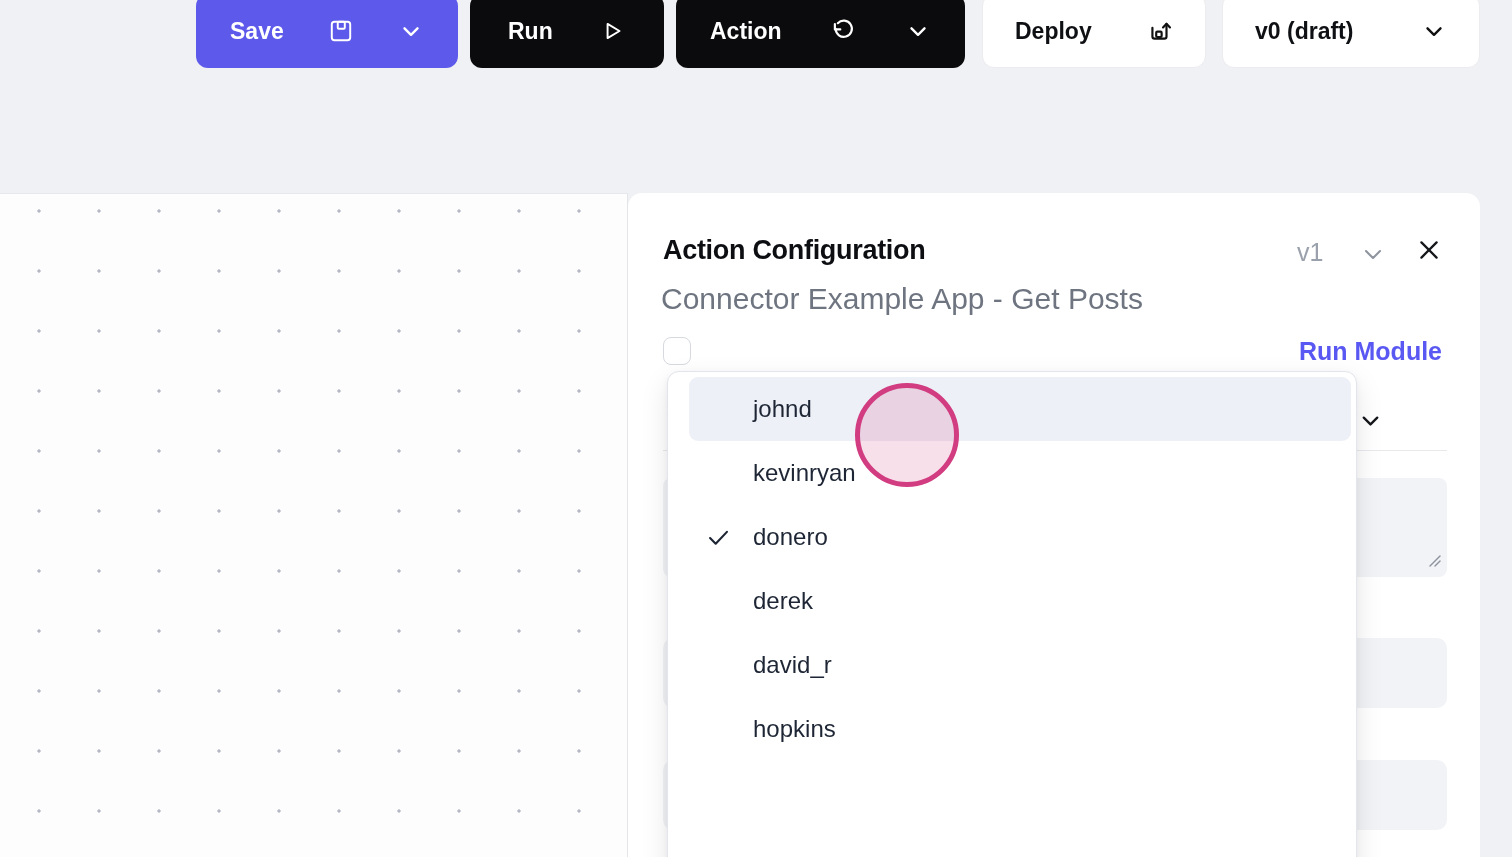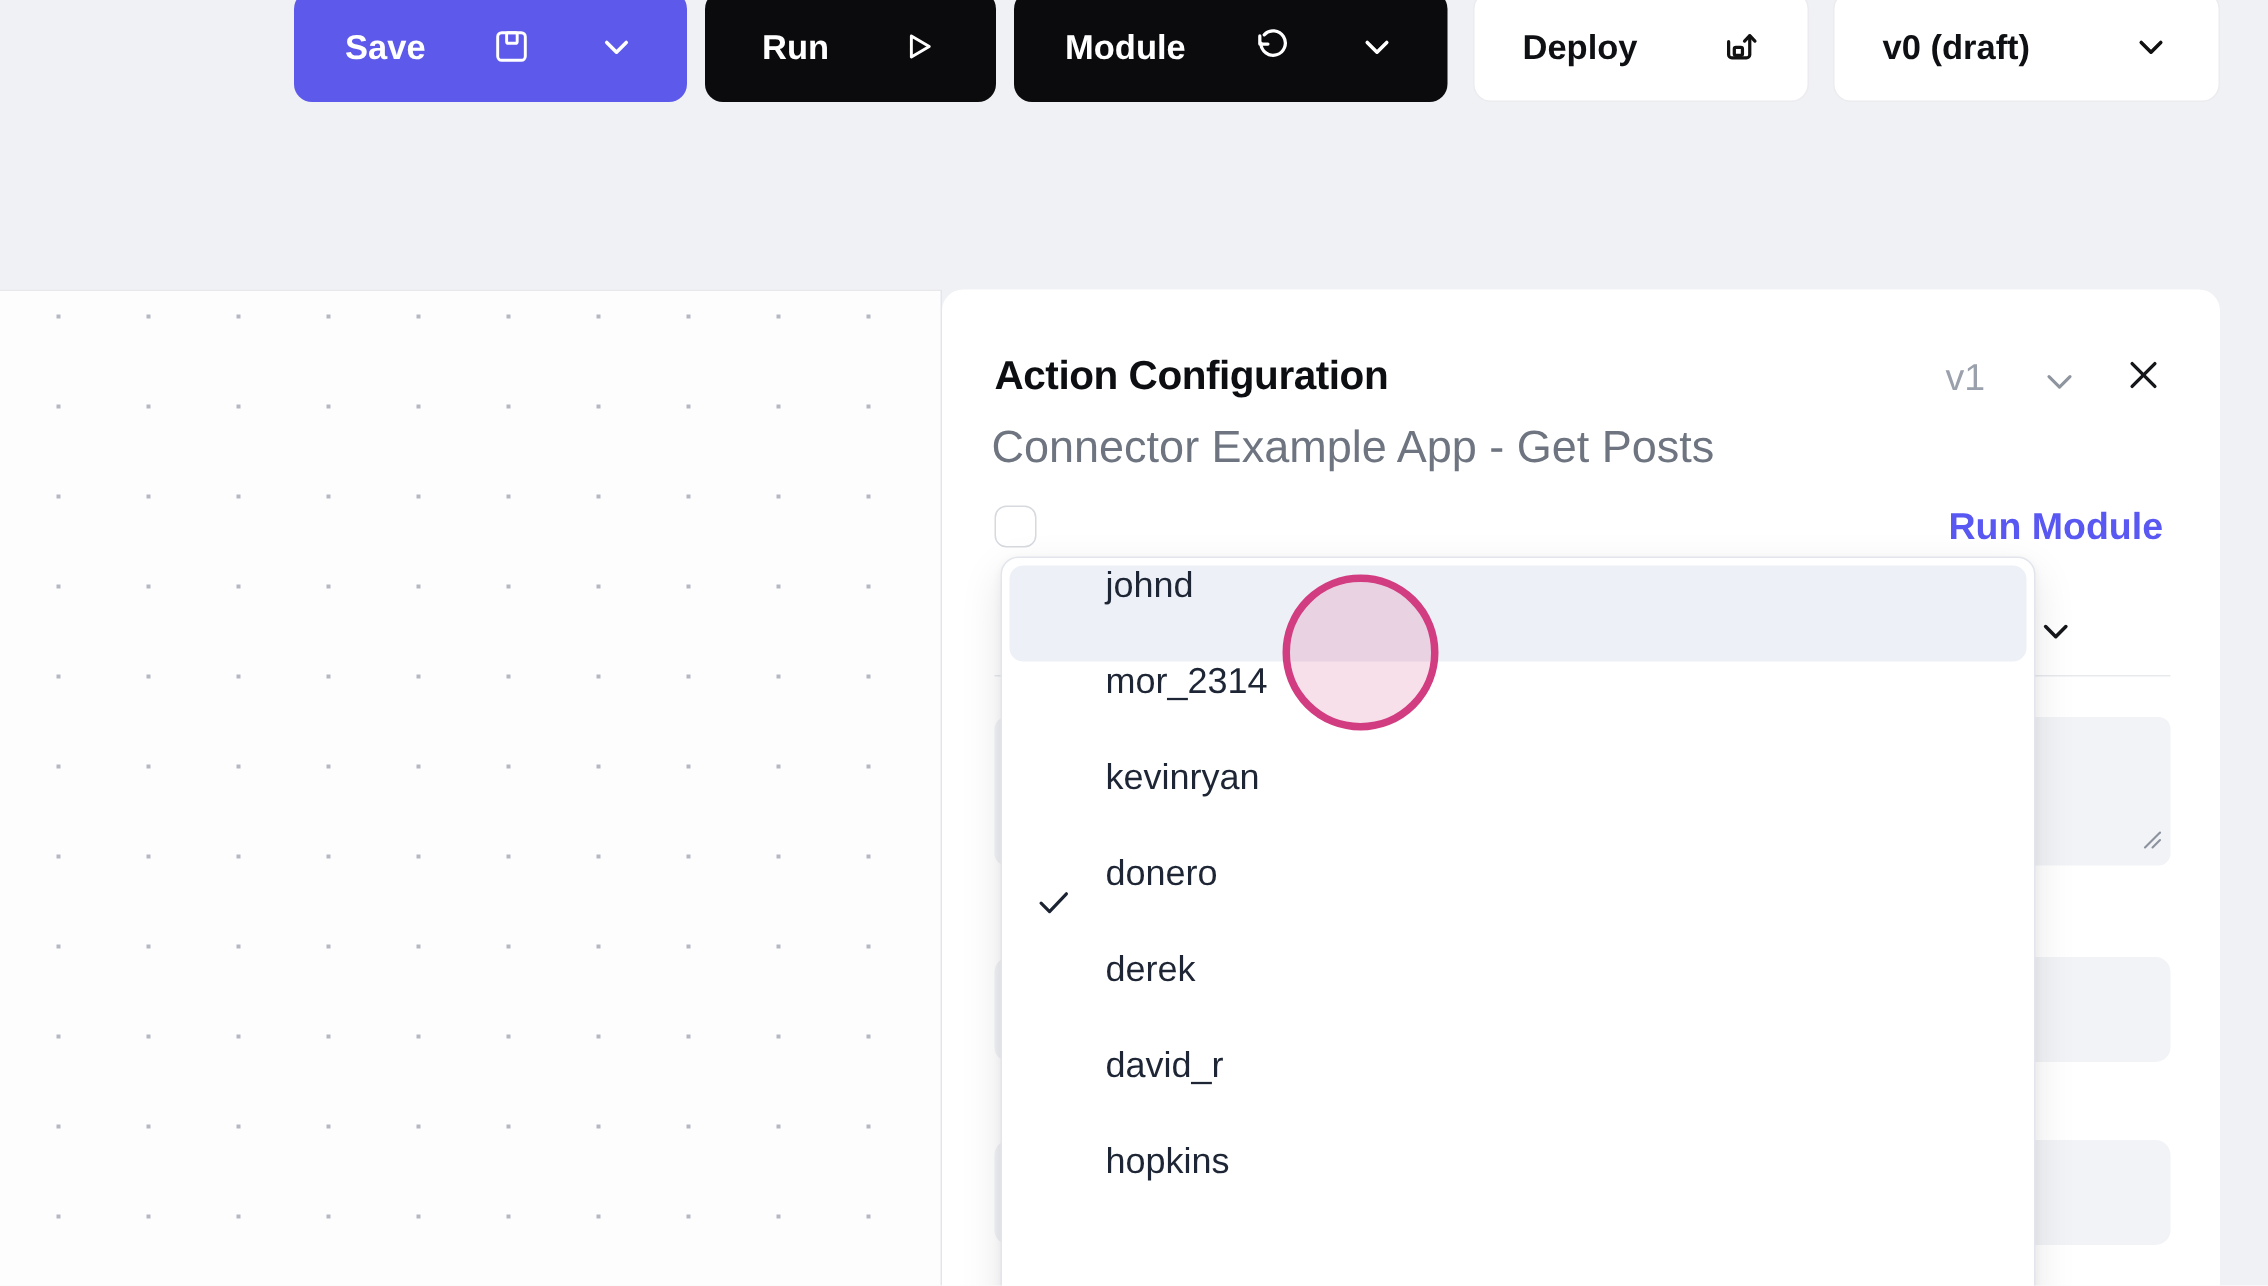--- a/index.html
+++ b/index.html
@@ -72,22 +72,22 @@
   .gray-field.f2 { top:567px; }
 
   
   .dropdown {
     position:absolute; left:39px; top:178px; width:690px; height:530px;
     background:#fff; border:1px solid #e2e5ec; border-radius:12px;
     box-shadow:0 10px 28px rgba(18,24,40,0.10), 0 2px 6px rgba(18,24,40,0.05);
     padding:5px; z-index:5; overflow:hidden;
   }
   .dd-item {
-    height:64px; display:flex; padding-left:16px;
-    font-size:24px; color:#1e2635; border-radius:9px; cursor:pointer;
+    height:64px; display:flex; align-items:center; padding-left:16px;
+    font-size:24px; color:#1e2635; border-radius:9px; cursor:pointer;margin-left:16px;
   }
   .dd-item.hovered { background:#edf0f6; }
   .dd-check { width:48px; display:flex; align-items:center; color:#1c2433; }
 
   
   .click-circle {
     position:absolute; left:855px; top:383px; width:104px; height:104px;
     border:5px solid #d23c80; border-radius:50%;
     background:rgba(210,60,128,0.16); z-index:9; pointer-events:none;
   }
@@ -115,21 +115,21 @@
   <button class="tb-btn btn-run">
     <span>Run</span>
     <span>
       <svg width="26" height="26" viewBox="0 0 24 24" fill="none" stroke="#fff" stroke-width="1.8" stroke-linejoin="round">
         <path d="M7 5.5 L18 12 L7 18.5 Z"></path>
       </svg>
     </span>
   </button>
 
   <button class="tb-btn btn-replay">
-    <span>Module</span>
+    <span>Action</span>
     <span>
       <svg width="26" height="26" viewBox="0 0 24 24" fill="none" stroke="#fff" stroke-width="2" stroke-linecap="round" stroke-linejoin="round">
         <path d="M4.5 5.5 v5 h5"></path>
         <path d="M5.2 10 a7.5 7.5 0 1 0 2-5.2"></path>
       </svg>
     </span>
     <span>
       <svg width="26" height="26" viewBox="0 0 24 24" fill="none" stroke="#fff" stroke-width="2.2" stroke-linecap="round" stroke-linejoin="round">
         <polyline points="6 9.5 12 15.5 18 9.5"></polyline>
       </svg>
@@ -199,24 +199,20 @@
   <div class="gray-field f1"></div>
   <div class="gray-field f2"></div>
 
   <div class="dropdown">
       <div class="dd-item hovered">
         <span class="dd-check"></span>
         <span>johnd</span>
       </div>
       <div class="dd-item">
         <span class="dd-check"></span>
-        <span>mor_2314</span>
-      </div>
-      <div class="dd-item">
-        <span class="dd-check"></span>
         <span>kevinryan</span>
       </div>
       <div class="dd-item">
         <span class="dd-check">
           <svg width="27" height="27" viewBox="0 0 24 24" fill="none" stroke="currentColor" stroke-width="1.9" stroke-linecap="round" stroke-linejoin="round">
             <polyline points="4.5 12.5 9.5 17.5 19.5 7"></polyline>
           </svg>
         </span>
         <span>donero</span>
       </div>

